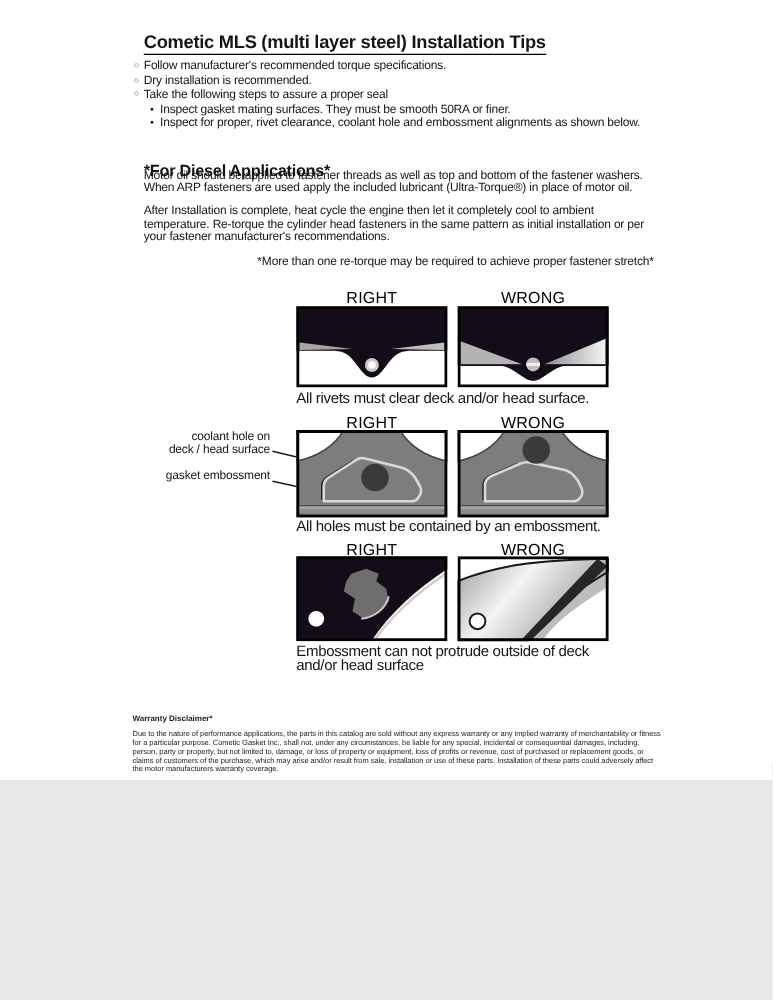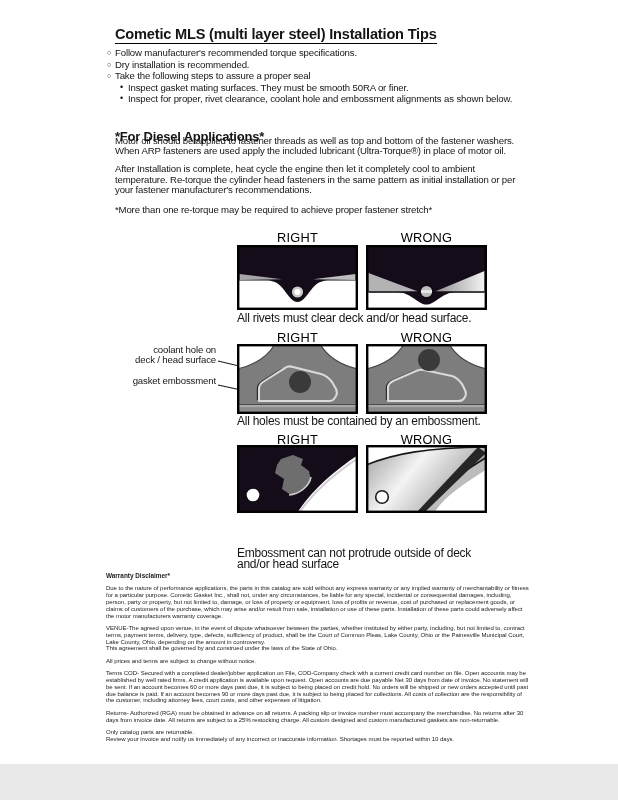--- a/index.html
+++ b/index.html
@@ -1,36 +1,36 @@
 <!DOCTYPE html>
 <html><head>
 <meta charset="utf-8">
 <style>
   html,body{margin:0;padding:0;background:#e8e8e8;}
   .page{
-    position:relative; width:618px; height:764px; margin:0 auto;
+    position:relative; width:618px; height:624px; margin:0 auto;
     background:#ffffff; overflow:hidden;
     font-family:"Liberation Sans", sans-serif; color:#151515;
     -webkit-font-smoothing:antialiased;
   }
   .abs{position:absolute;}
   .page-title{
     left:115px; top:26px; font-size:14.6px; font-weight:700; letter-spacing:-0.2px;
     border-bottom:1.7px solid #000; padding-bottom:1px; white-space:nowrap;
   }
   .tips{left:107px; top:47px; width:440px; font-size:9.6px; line-height:11.6px; letter-spacing:-0.15px;}
   .tip{display:flex;}
   .tip .glyph{width:8px; flex:0 0 8px; font-size:7px; line-height:11.6px;}
   .tip.sub{margin-left:13px;}
   .tip.sub .glyph{font-size:9px;}
   .diesel-heading{left:115px; top:129px; font-size:13px; font-weight:700; letter-spacing:-0.2px;}
   .body-par{font-size:9.6px; line-height:10.7px; letter-spacing:-0.15px; width:408px;}
   .p1{left:115px; top:135.5px;}
   .p2{left:115px; top:164px;}
-  .note{left:115px; top:205px;}
+  .note{left:115px; top:205px;text-align:right;}
   .dlabel{width:121px; text-align:center; font-size:12.8px; letter-spacing:0.2px; color:#000000; white-space:nowrap;}
   .dbox{width:121px;}
   .dbox svg{display:block;}
   .cap{font-size:12px; font-weight:400; letter-spacing:-0.25px; line-height:11.3px;}
   .ann{font-size:9.6px; line-height:10.8px; letter-spacing:-0.15px; text-align:right; white-space:pre-line;}
   .warranty{left:106px; top:573px; width:424px; font-size:6px; line-height:6.9px; letter-spacing:-0.03px; color:#1c1c1c;}
   .warranty h4{margin:0 0 5px 0; font-size:6.4px; letter-spacing:0;}
   .warranty p{margin:0 0 5.3px 0; white-space:pre-line;}
   .page-number{left:387px; top:761px; font-size:13.5px; letter-spacing:0.2px; color:#14532d;}
 </style>
@@ -178,21 +178,21 @@
         </linearGradient>
       </defs>
       <path d="M58,68 L120,8 L121,12 V24 C96,40 78,52 68,68 Z" fill="#bcbcbc"></path>
       <path d="M0,20 C30,8 60,3 121,2 V12 C92,30 70,44 56,68 L0,68 Z" fill="url(#g3w)" stroke="#161616" stroke-width="1.6"></path>
       <path d="M50,68 L112,2 L120,8 L58,68 Z" fill="#262626"></path>
       <circle cx="16" cy="52" r="6.3" fill="#ffffff" stroke="#1c1c1c" stroke-width="1.6"></circle>
       <rect x="1.2" y="1.2" width="118.6" height="65.6" fill="none" stroke="#000000" stroke-width="2.4"></rect>
     </svg>
   </div>
 
-  <div class="abs cap" style="left:237px; top:516px; width:252px;margin-top:32px;">Embossment can not protrude outside of deck and/or head surface</div>
+  <div class="abs cap" style="left:237px; top:516px; width:252px;">Embossment can not protrude outside of deck and/or head surface</div>
 
   <div class="abs warranty">
     <h4>Warranty Disclaimer*</h4>
     <p>Due to the nature of performance applications, the parts in this catalog are sold without any express warranty or any implied warranty of merchantability or fitness for a particular purpose.  Cometic Gasket Inc., shall not, under any circumstances, be liable for any special, incidental or consequential damages, including, person, party or property, but not limited to, damage, or loss of property or equipment, loss of profits or revenue, cost of purchased or replacement goods, or claims of customers of the purchase, which may arise and/or result from sale, installation or use of these parts.  Installation of these parts could adversely affect the motor manufacturers warranty coverage.</p>
     <p>VENUE-The agreed upon venue, in the event of dispute whatsoever between the parties, whether instituted by either party, including, but not limited to, contract terms, payment terms, delivery, type, defects, sufficiency of product, shall be the Court of Common Pleas, Lake County, Ohio or the Painesville Municipal Court, Lake County, Ohio, depending on the amount in controversy.
 This agreement shall be governed by and construed under the laws of the State of Ohio.</p>
     <p>All prices and terms are subject to change without notice.</p>
     <p>Terms COD- Secured with a completed dealer/jobber application on File, COD-Company check with a current credit card number on file.  Open accounts may be established by well rated firms.  A credit application is available upon request.  Open accounts are due payable Net 30 days from date of invoice.  No statement will be sent.  If an account becomes 60 or more days past due, it is subject to being placed on credit hold.  No orders will be shipped or new orders accepted until past due balance is paid.  If an account becomes 90 or more days past due, it is subject to being placed for collections.  All costs of collection are the responsibility of the customer, including attorney fees, court costs, and other expenses of litigation.</p>
     <p>Returns- Authorized (RGA) must be obtained in advance on all returns.  A packing slip or invoice number must accompany the merchandise.  No returns after 30 days from invoice date.  All returns are subject to a 25% restocking charge.  All custom designed and custom manufactured gaskets are non-returnable.</p>
     <p>Only catalog parts are returnable.

